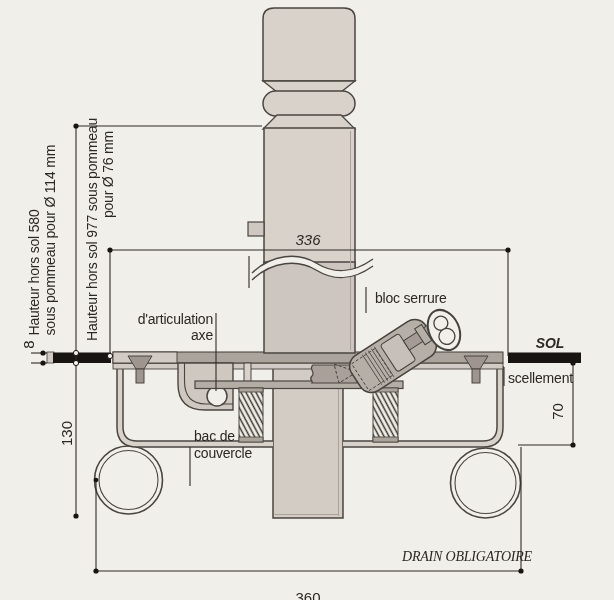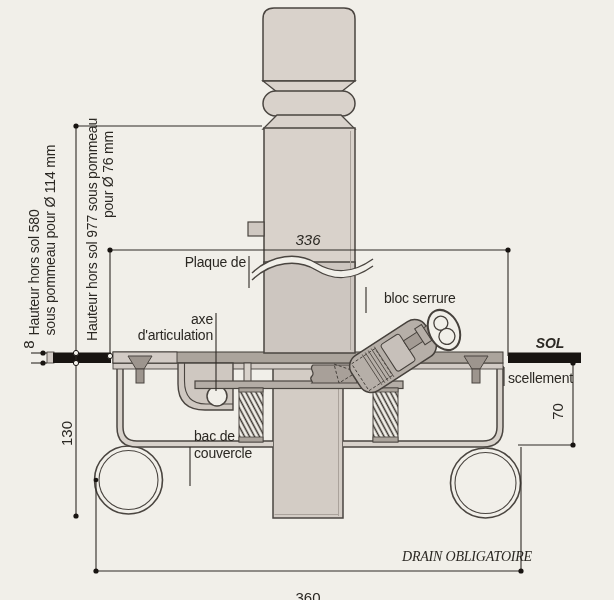--- a/index.html
+++ b/index.html
@@ -185,29 +185,28 @@
 
 <div class="dim rot c" style="left:13px;top:336px;width:30px;">8</div>
 
 <div class="dim rot c" style="left:46px;top:425px;width:40px;">130</div>
 
 <div class="dim rot c" style="left:537px;top:403px;width:40px;">70</div>
 
 <div class="dim c" style="left:278px;top:573px;width:60px;margin-top:16px;">360</div>
 
 <div class="lbl r" style="left:96px;top:255px;width:150px;">
-  <div>Plaque de</div>
 </div>
 
 <div class="lbl r" style="left:93px;top:312px;width:120px;">
+  <div>d'articulation</div>
   <div>axe</div>
-  <div>d'articulation</div>
-</div>
-
-<div class="lbl" style="left:384px;top:291px;text-align:center;">bloc serrure</div>
+</div>
+
+<div class="lbl" style="left:375px;top:291px;text-align:center;">bloc serrure</div>
 
 <div class="lbl ital r" style="left:504px;top:336px;width:60px;font-weight:bold;">SOL</div>
 
 <div class="lbl" style="left:508px;top:371px;">scellement</div>
 
 <div class="lbl" style="left:194px;top:428px;line-height:16.5px;">
   <div>bac de</div>
   <div>couvercle</div>
 </div>
 

